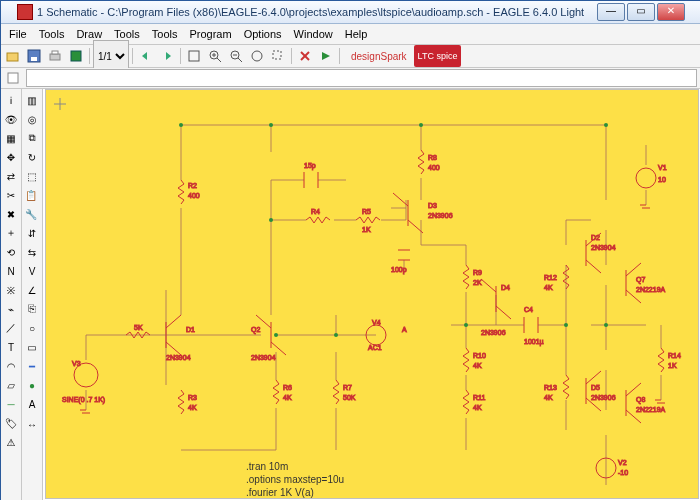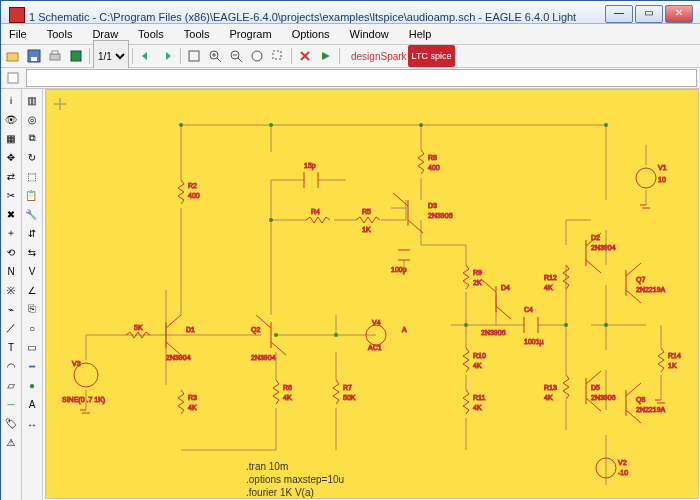--- a/index.html
+++ b/index.html
@@ -1,31 +1,31 @@
 <!DOCTYPE html>
 <html><head>
 <meta charset="utf-8">
 <style>
   html,body{margin:0;padding:0;font-family:Tahoma,Arial,sans-serif;font-size:11px;background:#dce4ef;}
   .window{width:700px;height:500px;border:1px solid #2a5a9c;background:#fff;display:flex;flex-direction:column;box-shadow:0 0 4px rgba(0,0,0,.3);}
-  .titlebar{height:22px;background:linear-gradient(#f8fbff,#dfe9f7);border-bottom:1px solid #9fb7d4;display:flex;align-items:flex-end;padding:0 8px;}
+  .titlebar{height:22px;background:linear-gradient(#f8fbff,#dfe9f7);border-bottom:1px solid #9fb7d4;display:flex;align-items:center;padding:0 16px;}
   .title-icon{width:14px;height:14px;background:#c33;border:1px solid #800;margin-right:4px;}
   .title-text{flex:1;color:#1b3a63;white-space:nowrap;overflow:hidden;}
   .win-btns{display:flex;gap:2px;}
   .win-btn{width:26px;height:16px;border:1px solid #5a7ca8;background:linear-gradient(#eef4fc,#cddcef);border-radius:2px;font-size:10px;line-height:14px;text-align:center;cursor:pointer;}
   .win-btn.close{background:linear-gradient(#f3a3a3,#d04646);color:#fff;}
-  .menubar{height:20px;background:#f4f4f4;border-bottom:1px solid #c8c8c8;display:flex;align-items:center;padding:0 2px;gap:8px;}
+  .menubar{height:20px;background:#f4f4f4;border-bottom:1px solid #c8c8c8;display:flex;align-items:center;padding:0 2px;gap:0;}
   .menu-item{padding:2px 6px;cursor:pointer;}
   .toolbar{height:22px;background:#f4f4f4;border-bottom:1px solid #c8c8c8;display:flex;align-items:center;padding:0 2px;gap:1px;}
   .tbtn{width:18px;height:18px;border:1px solid transparent;display:flex;align-items:center;justify-content:center;cursor:pointer;}
   .tbtn svg{width:14px;height:14px;}
   .sep{width:1px;height:16px;background:#c0c0c0;margin:0 2px;}
   .zoom-sel{height:32px;font-size:10px;border:1px solid #b0b0b0;}
   .logo-ds{color:#c33;font-size:10px;margin-left:8px;}
-  .logo-ltc{color:#fff;background:#c8232f;padding:6px 4px;font-size:9px;border-radius:2px;}
+  .logo-ltc{color:#fff;background:#c8232f;padding:6px 4px;font-size:9px;margin-left:6px;border-radius:2px;}
   .body-row{flex:1;display:flex;min-height:0;}
   .lefttools{width:20px;background:#f4f4f4;border-right:1px solid #c8c8c8;display:flex;flex-direction:column;align-items:center;padding-top:2px;gap:1px;}
   .lefttools2{width:20px;background:#f4f4f4;border-right:1px solid #c8c8c8;display:flex;flex-direction:column;align-items:center;padding-top:2px;gap:1px;}
   .ltbtn{width:16px;height:16px;border:1px solid transparent;display:flex;align-items:center;justify-content:center;cursor:pointer;font-size:10px;}
   .content-col{flex:1;display:flex;flex-direction:column;min-width:0;}
   .coord-row{height:18px;display:flex;align-items:flex-end;}
   .coord-box{border:1px solid #b0b0b0;background:#fff;height:15px;line-height:15px;font-size:10px;padding:0 4px;margin-left:2px;}
   .tab{border:1px solid #b0b0b0;border-bottom:none;background:#fff;height:16px;line-height:16px;font-size:10px;padding:0 22px 0 4px;margin-left:2px;position:relative;}
   .tab .x{position:absolute;right:4px;top:1px;color:#a00;cursor:pointer;}
   .canvas-wrap{flex:1;border:1px solid #c0c0c0;margin:0 2px 2px 2px;background:#fde047;position:relative;overflow:hidden;}

